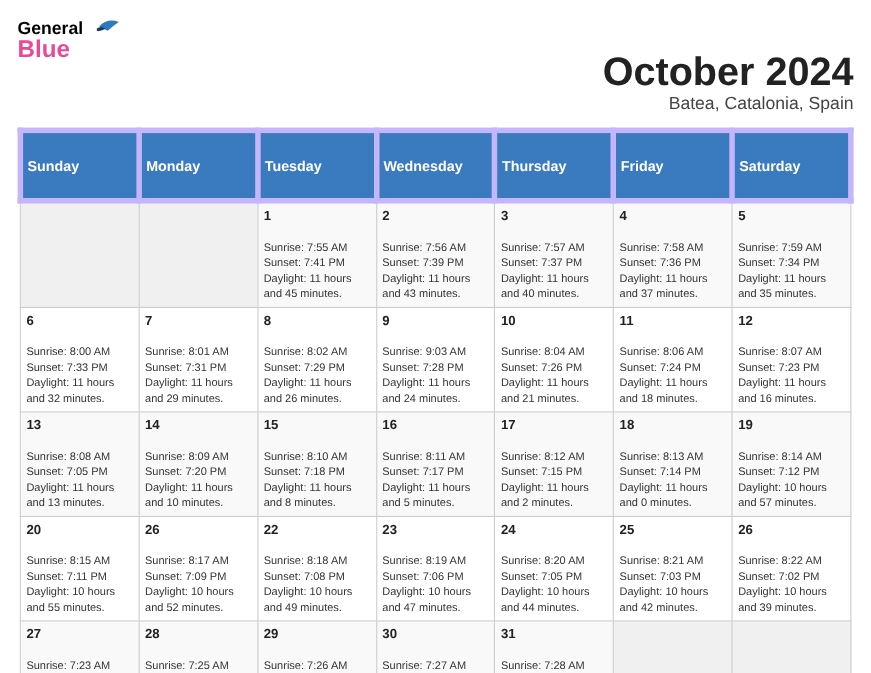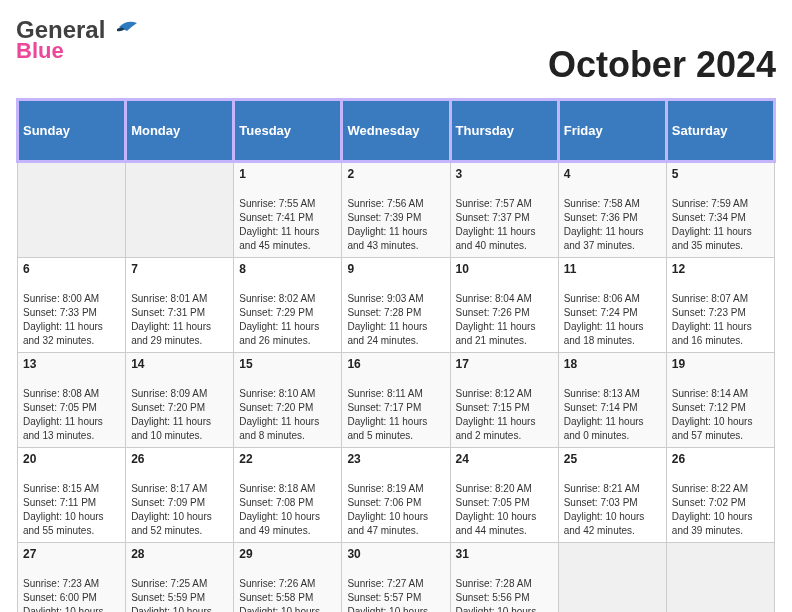--- a/index.html
+++ b/index.html
@@ -43,21 +43,21 @@
       width: 100%;
       border-collapse: collapse;
     }
     thead th {
       background: #3a7abf;
       color: #fff;
       font-size: 13px;
       font-weight: bold;
       padding: 22px 4px;
       text-align: left;
-      border: 3px solid #c4b5fd;
+      border: 5px solid #c4b5fd;
     }
     tbody td {
       border: 1px solid #ccc;
       vertical-align: top;
       padding: 4px 5px;
       font-size: 10.5px;
       color: #222;
       width: calc(100% / 7);
       height: 80px;
     }
@@ -82,30 +82,31 @@
     .empty-cell {
       background: #f0f0f0 !important;
     }
   </style>
 </head>
 <body>
 
 <div class="header">
   <div class="logo">
     <div class="logo-row">
-      <span style="font-size:24px;font-weight:bold;color:#404040;">General</span>
+      <span style="font-size:16px;font-weight:bold;color:#000000;">General</span>
       <svg width="30" height="22" viewBox="0 0 30 22" style="margin-left:2px;">
         <path d="M10,8 Q18,0 28,4 Q22,8 18,12 Q14,10 10,8Z" fill="#2e7abf"></path>
         <path d="M8,10 Q12,7 16,10 Q12,13 8,12Z" fill="#1a3a5c"></path>
       </svg>
     </div>
     <span style="font-size:22px;font-weight:bold;color:#ec4899;margin-top:-6px;">Blue</span>
   </div>
   <div class="title-block">
     <div class="month-title">October 2024</div>
+    <div class="location">Batea, Catalonia, Spain</div>
   </div>
 </div>
 
 <table>
   <thead>
     <tr>
     <th>Sunday</th>
         <th>Monday</th>
         <th>Tuesday</th>
         <th>Wednesday</th>
@@ -202,21 +203,21 @@
         </td>
         <td>
           <span class="day-num">14</span>
           <div class="day-info">Sunrise: 8:09 AM
 Sunset: 7:20 PM
 Daylight: 11 hours and 10 minutes.</div>
         </td>
         <td>
           <span class="day-num">15</span>
           <div class="day-info">Sunrise: 8:10 AM
-Sunset: 7:20 PM
+Sunset: 7:18 PM
 Daylight: 11 hours and 8 minutes.</div>
         </td>
         <td>
           <span class="day-num">16</span>
           <div class="day-info">Sunrise: 8:11 AM
 Sunset: 7:17 PM
 Daylight: 11 hours and 5 minutes.</div>
         </td>
         <td>
           <span class="day-num">17</span>

